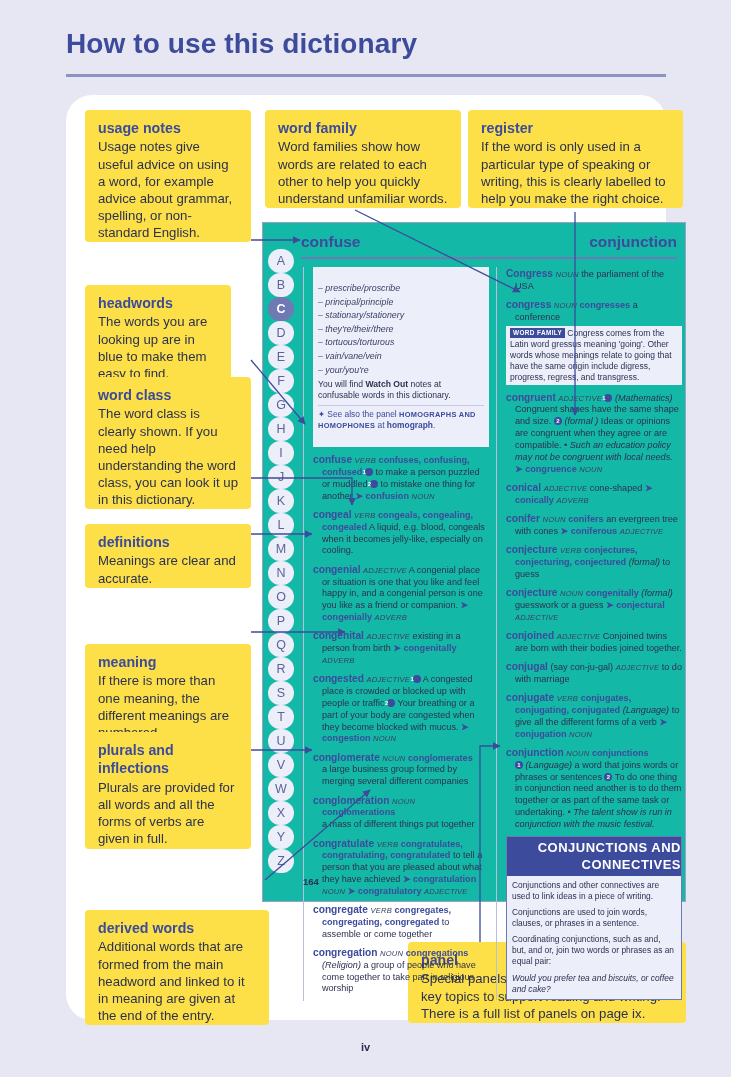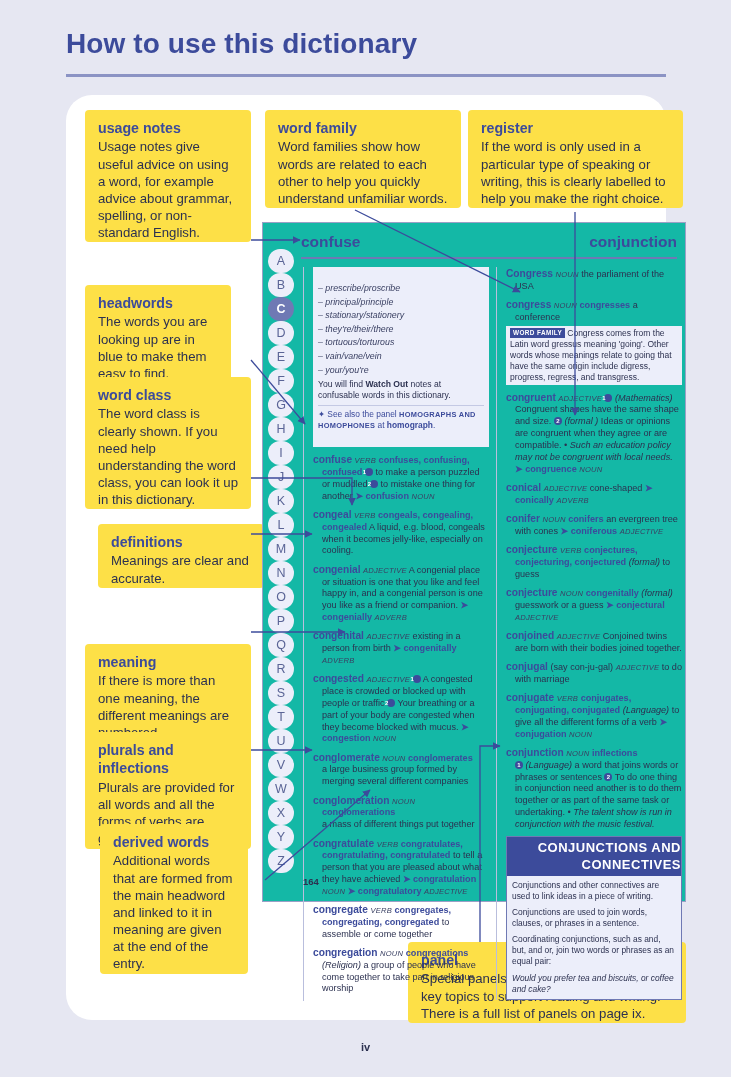--- a/index.html
+++ b/index.html
@@ -46,24 +46,24 @@
     color:#3c4b9b;font-weight:bold;font-size:14.2px;
     margin-bottom:1px;
   }
   .callout .cbody{display:block;}
 
   #c-usage   {left:85px; top:110px; width:166px;}
   #c-family  {left:265px;top:110px; width:196px;}
   #c-register{left:468px;top:110px; width:215px;}
   #c-head    {left:85px; top:265px; width:146px;margin-top:20px;}
   #c-class   {left:85px; top:377px; width:166px;}
-  #c-defs    {left:98px; top:524px; width:166px;}
+  #c-defs    {left:85px; top:524px; width:166px;}
   #c-meaning {left:85px; top:644px; width:166px;}
   #c-plurals {left:85px; top:732px; width:166px;}
-  #c-derived {left:85px; top:824px; width:148px;margin-left:15px;}
+  #c-derived {left:85px; top:910px; width:184px;}
   #c-panel   {left:408px;top:942px; width:278px;}
 
   
   .callout::after{
     content:"";position:absolute;right:-1px;bottom:-1px;
     width:0;height:0;
   }
 
   
   .dict{
@@ -475,21 +475,21 @@
           <span class="ital">(Language)</span>
           <span>to give all the different forms of a verb</span>
           <span class="arrow">➤</span>
           <span class="der">conjugation</span>
           <span class="pos">NOUN</span></span>
         </div>
 
         <div class="entry">
           <span class="ind"><span class="hw">conjunction</span>
           <span class="pos">NOUN</span>
-          <span class="infl">inflections</span></span>
+          <span class="infl">conjunctions</span></span>
           <span class="body-ind">
             <span class="num">1</span>
             <span class="ital">(Language)</span>
             <span>a word that joins words or phrases or sentences</span>
             <span class="num">2</span>
             <span>To do one thing in conjunction need another is to do them together or as part of the same task or undertaking.</span>
             <span class="ital">• The talent show is run in conjunction with the music festival.</span>
           </span>
         </div>
 

